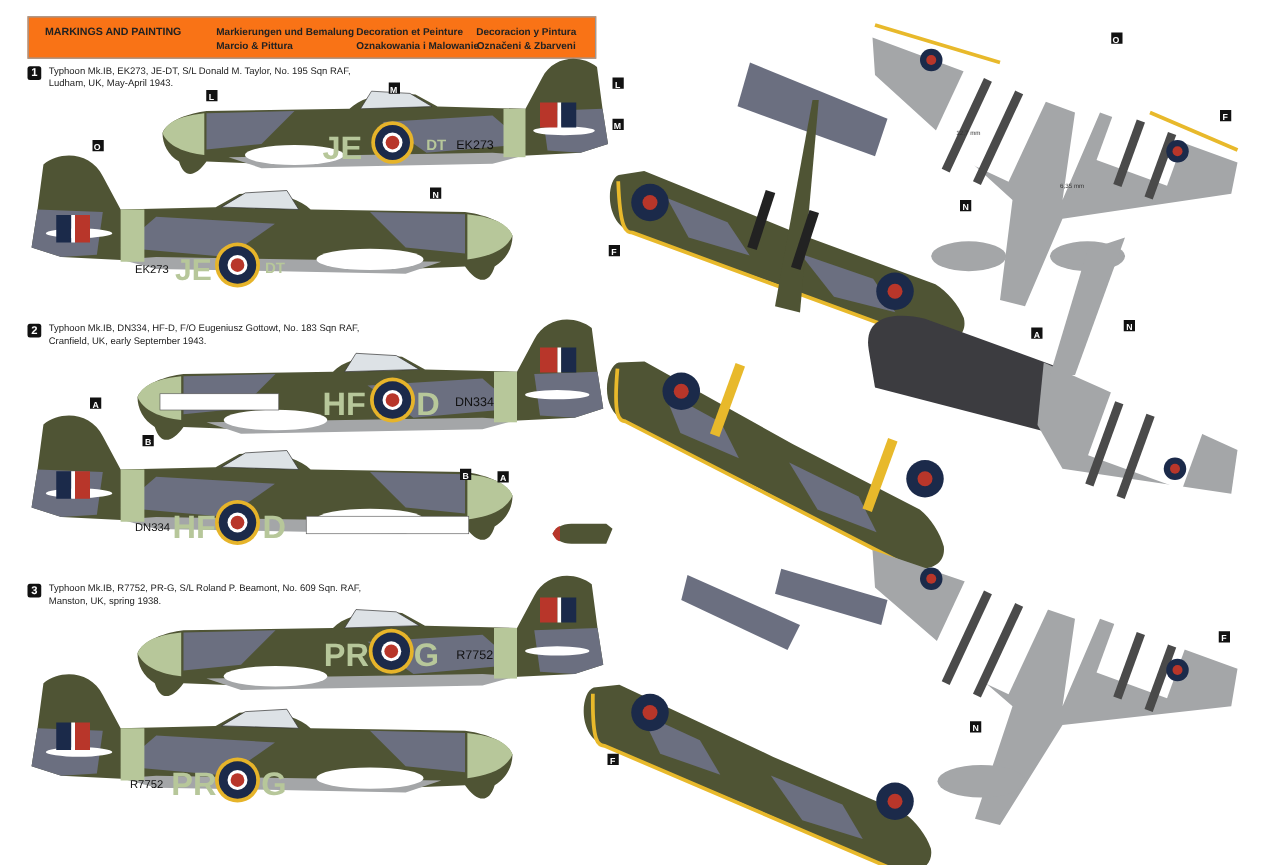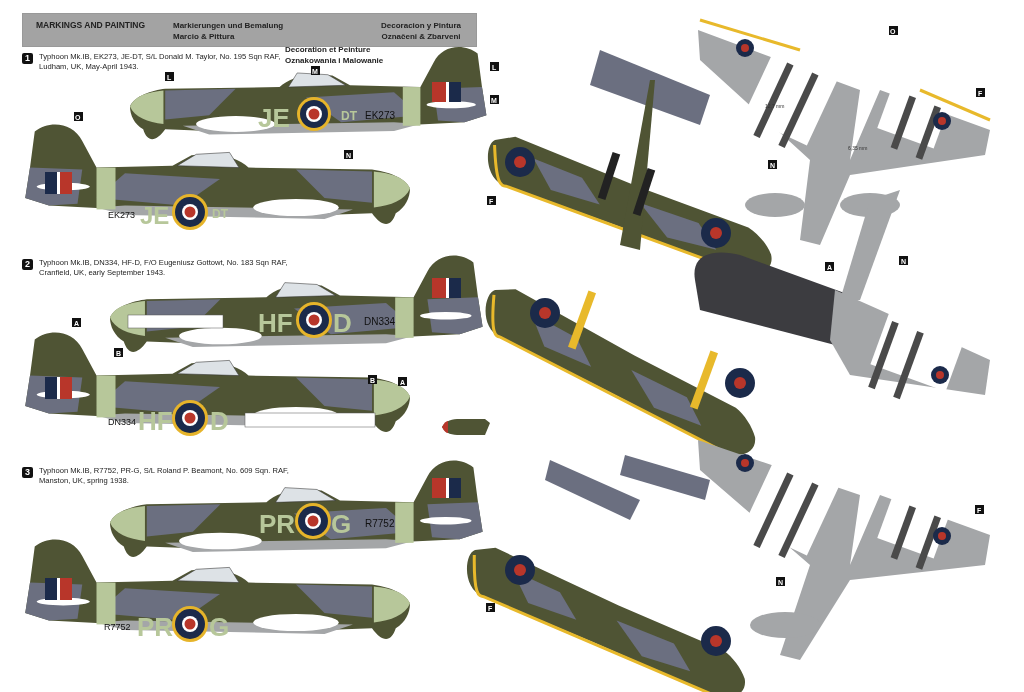--- a/index.html
+++ b/index.html
@@ -1,33 +1,33 @@
 <!DOCTYPE html>
 <html><head>
 <meta charset="utf-8">
 <style>
   html,body{margin:0;padding:0;background:#fff;}
   body{width:1024px;height:692px;position:relative;overflow:hidden;font-family:"Liberation Sans",sans-serif;}
-  .hdr{position:absolute;left:22px;top:13px;width:455px;height:34px;border:1px solid #999;background:#a3a3a3;box-sizing:border-box;}
+  .hdr{position:absolute;left:22px;top:13px;width:455px;height:34px;border:1px solid #999;background:#f97316;box-sizing:border-box;}
   .hdr .t{position:absolute;top:6px;font-size:8px;line-height:11px;color:#222;font-weight:bold;}
   .hdr .main{left:13px;top:6px;font-weight:bold;font-size:8.5px;}
   .cap{position:absolute;left:22px;font-size:7.6px;line-height:10px;color:#222;width:290px;}
   .cap .num{position:absolute;left:0;top:1px;width:11px;height:11px;background:#111;color:#fff;font-weight:bold;font-size:9px;text-align:center;line-height:11px;border-radius:2px;}
   .cap .txt{margin-left:17px;display:block;}
   svg{position:absolute;left:0;top:0;}
   .lbl{font-family:"Liberation Sans",sans-serif;font-size:7px;font-weight:bold;fill:#fff;}
   .cl{font-family:"Liberation Sans",sans-serif;font-size:5px;fill:#333;}
 </style>
 </head>
 <body>
 
 <div class="hdr">
   <span class="t main">MARKINGS AND PAINTING</span>
   <span class="t" style="left:150px;"><span>Markierungen und Bemalung</span><br><span>Marcio &amp; Pittura</span></span>
-  <span class="t" style="left:262px;margin-top:24px;"><span>Decoration et Peinture</span><br><span>Oznakowania i Malowanie</span></span>
+  <span class="t" style="left:262px;"><span>Decoration et Peinture</span><br><span>Oznakowania i Malowanie</span></span>
   <span class="t" style="left:358px;text-align:center;"><span>Decoracion y Pintura</span><br><span>Označeni &amp; Zbarveni</span></span>
 </div>
 
 <div class="cap" style="top:52px;">
   <span class="num">1</span>
   <span class="txt"><span>Typhoon Mk.IB, EK273, JE-DT, S/L Donald M. Taylor, No. 195 Sqn RAF,</span><br><span>Ludham, UK, May-April 1943.</span></span>
 </div>
 <div class="cap" style="top:258px;">
   <span class="num">2</span>
   <span class="txt"><span>Typhoon Mk.IB, DN334, HF-D, F/O Eugeniusz Gottowt, No. 183 Sqn RAF,</span><br><span>Cranfield, UK, early September 1943.</span></span>

